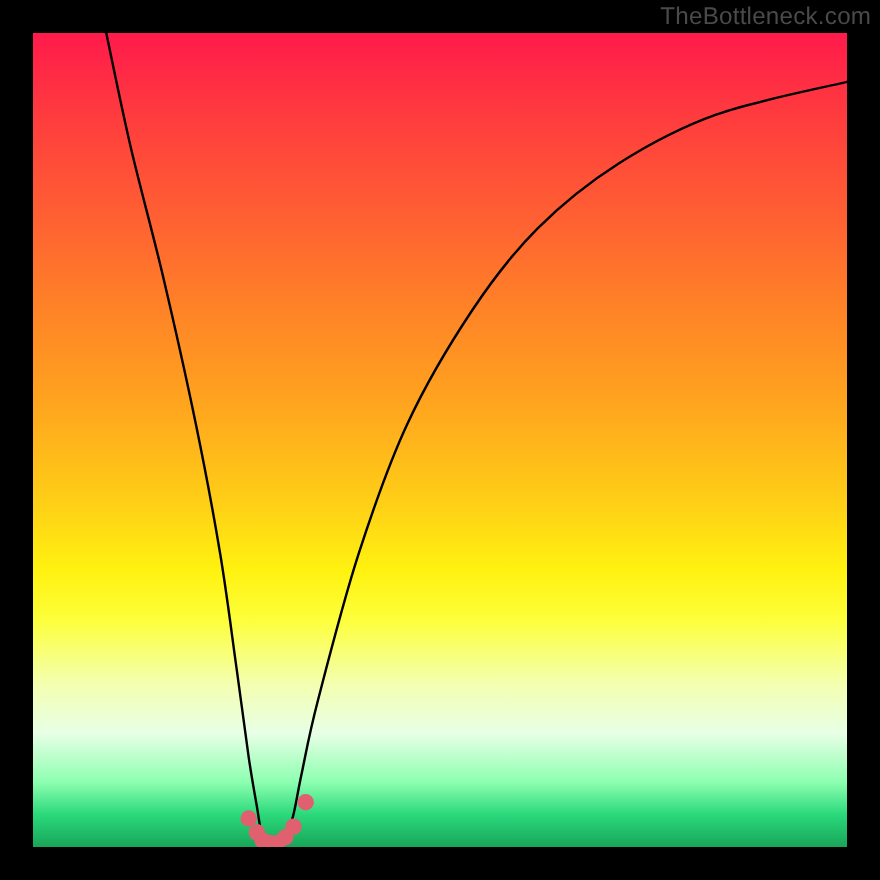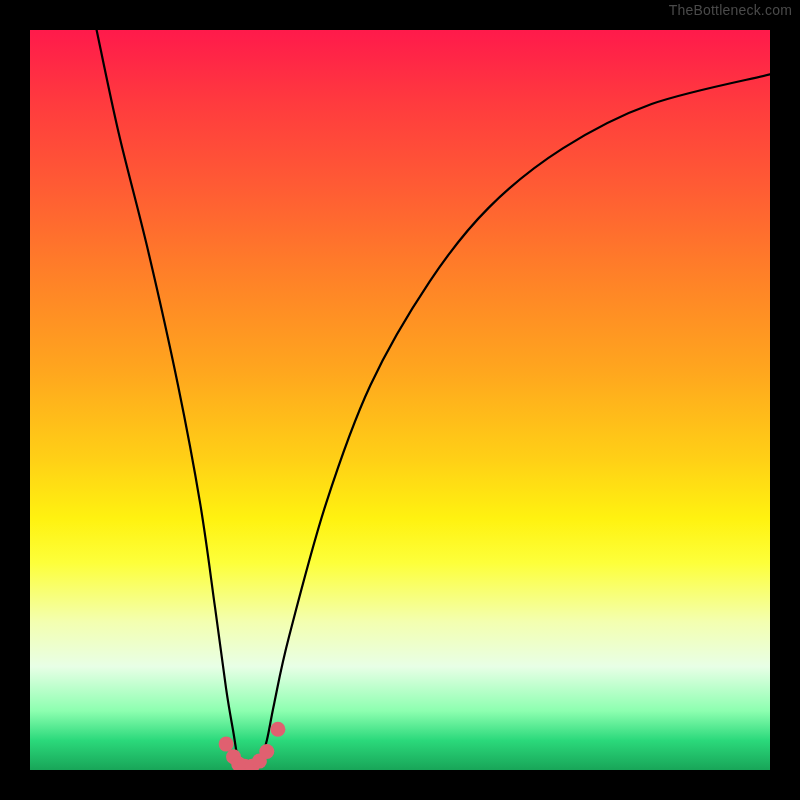--- a/index.html
+++ b/index.html
@@ -14,21 +14,21 @@
     position: relative;
     width: 800px;
     height: 800px;
     background: #000;
   }
   .watermark {
     position: absolute;
     top: 2px;
     right: 8px;
     color: #4a4a4a;
-    font-size: 14px;
+    font-size: 22px;
     font-weight: 400;
     letter-spacing: 0.2px;
     z-index: 10;
   }
   .plot-area {
     position: absolute;
     left: 30px;
     top: 30px;
     width: 740px;
     height: 740px;

